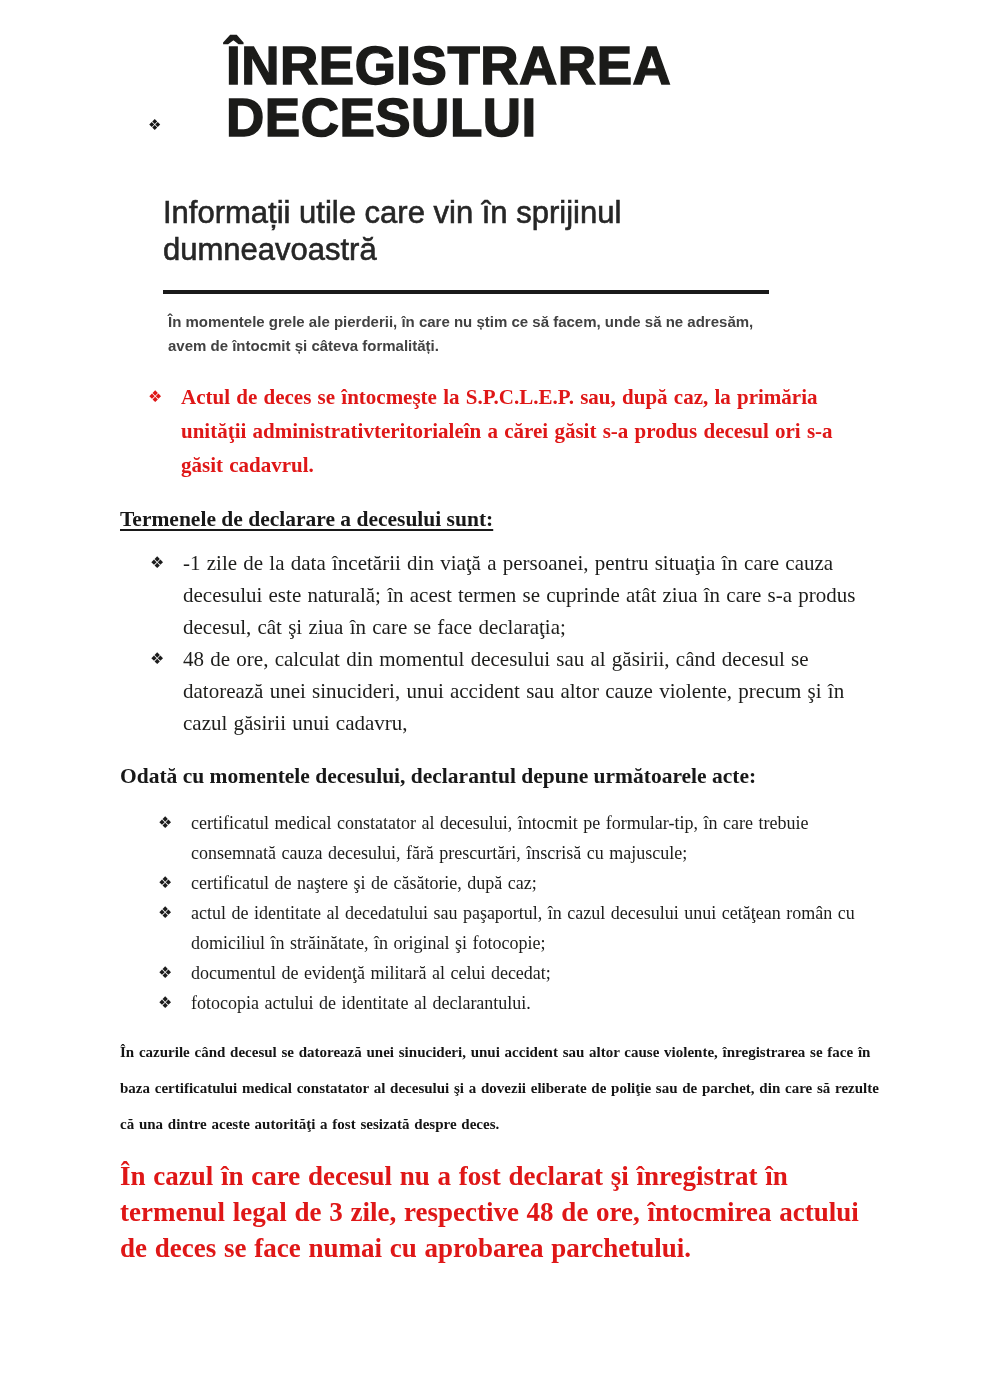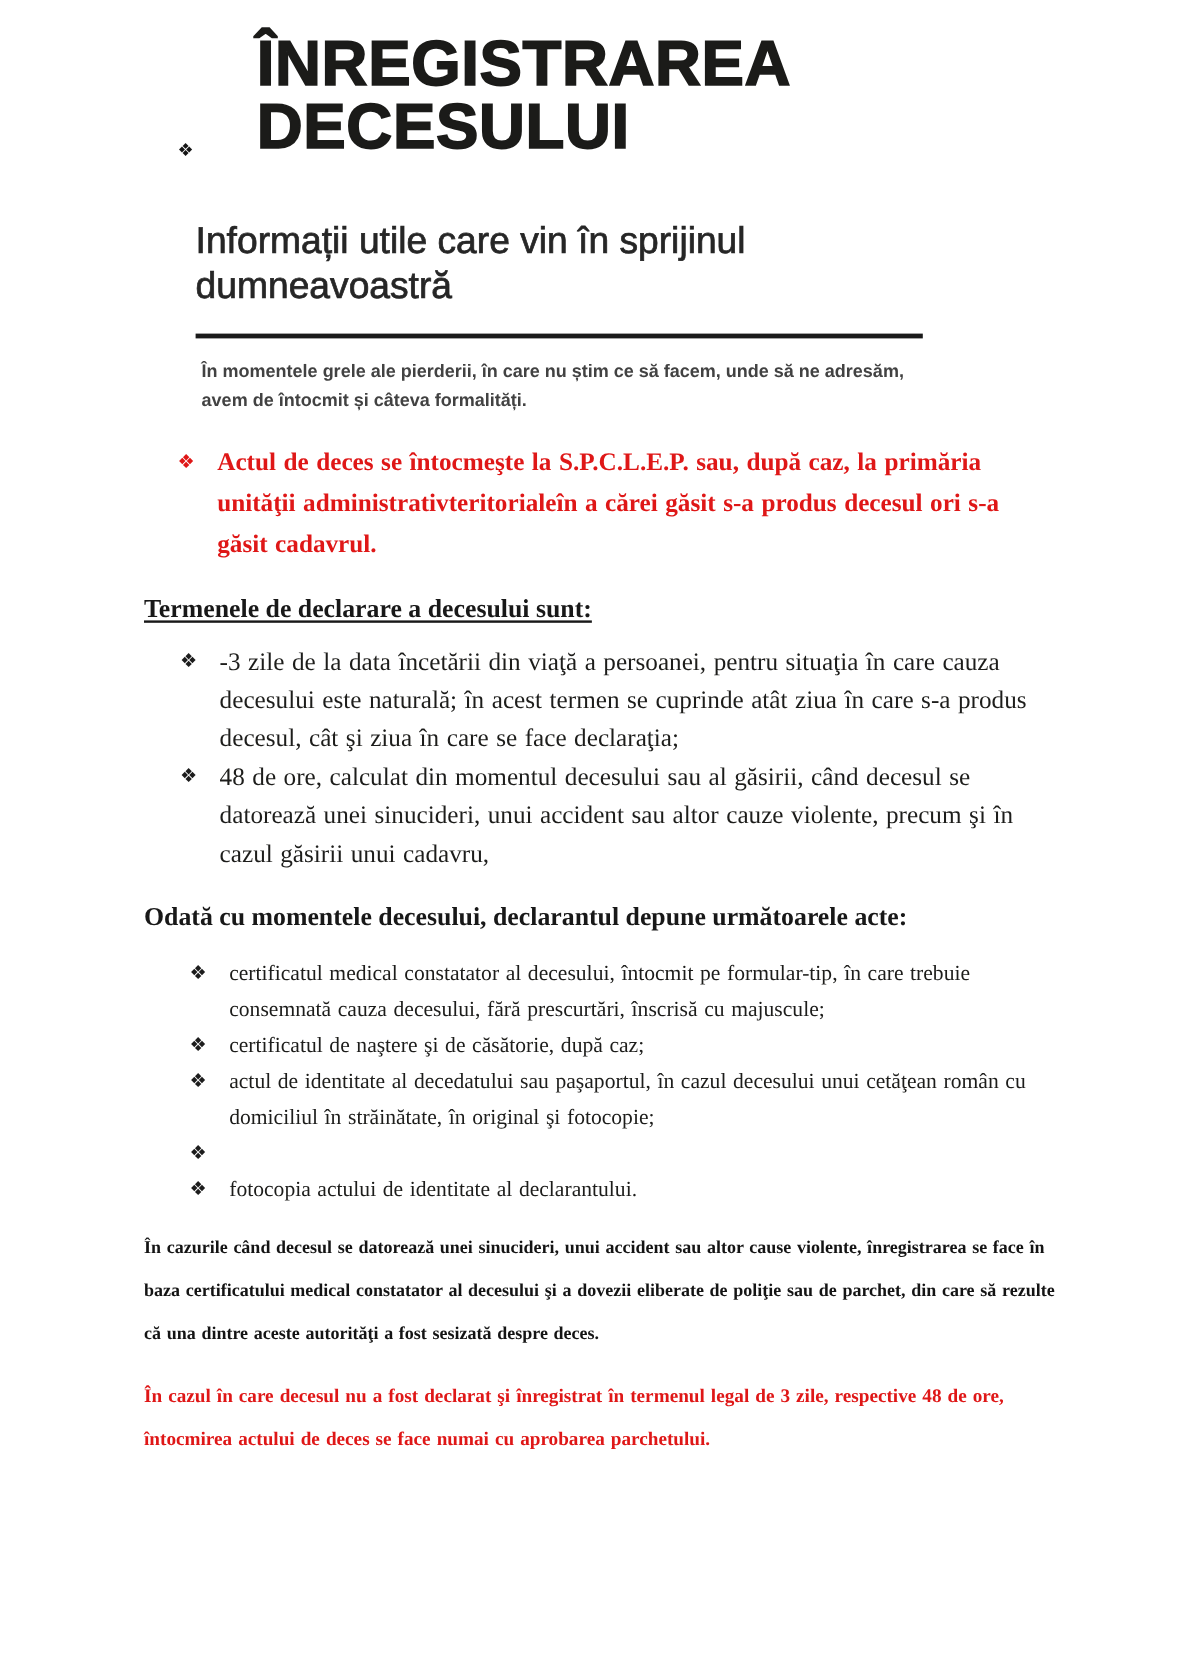--- a/index.html
+++ b/index.html
@@ -11,21 +11,21 @@
     font-family:"Liberation Serif", serif;
     color:#1d1d1b;
   }
   
   .title-marker {
     position:absolute; left:148px; top:116px;
     font-family:"DejaVu Sans", sans-serif;
     font-size:15px; color:#141414;
   }
   .page-title {
-    margin:0; padding:28px 0 0 214px;
+    margin:12px; padding:28px 0 0 214px;
     font-family:"Liberation Sans", sans-serif;
     font-weight:bold; font-size:53px; line-height:52px;
     letter-spacing:0.5px; color:#1b1b19;
     -webkit-text-stroke:1.4px #1b1b19;
   }
   .page-title span { display:block; }
   .subtitle {
     margin:50px 0 0 163px; width:640px;
     font-family:"Liberation Sans", sans-serif;
     font-weight:normal; font-size:31px; line-height:37px;
@@ -73,21 +73,21 @@
   .list-docs .bullet-cell { line-height:30px; }
   .diamond-list .bullet-cell { color:#1c1c1c; }
   
   .para-bold {
     margin:16px 0 0 120px; width:764px;
     font-weight:bold; font-size:15px; line-height:36px;
     color:#141414; word-spacing:1px;
   }
   .para-red {
     margin:16px 0 0 120px; width:748px;
-    font-weight:bold; font-size:16px; line-height:36px;
+    font-weight:bold; font-size:27px; line-height:36px;
     color:#df1717; word-spacing:1px;
   }
 </style>
 </head>
 <body>
 
 <div class="page">
 
   <span class="title-marker">❖</span>
 
@@ -105,21 +105,21 @@
   <div class="highlight">
     <span class="bullet-cell">❖</span>
     <span class="li-text">Actul de deces se întocmeşte la S.P.C.L.E.P. sau, după caz, la primăria unităţii administrativteritorialeîn a cărei găsit s-a produs decesul ori s-a găsit cadavrul.</span>
   </div>
 
   <div class="section-heading underlined">Termenele de declarare a decesului sunt:</div>
 
   <ul class="diamond-list list-terms">
     <li>
       <span class="bullet-cell">❖</span>
-      <span class="li-text">-3 zile de la data încetării din viaţă a persoanei, pentru situaţia în care cauza decesului este naturală; în acest termen se cuprinde atât ziua în care s-a produs decesul, cât şi ziua în care se face declaraţia;</span>
+      <span class="li-text">-1 zile de la data încetării din viaţă a persoanei, pentru situaţia în care cauza decesului este naturală; în acest termen se cuprinde atât ziua în care s-a produs decesul, cât şi ziua în care se face declaraţia;</span>
     </li>
     <li>
       <span class="bullet-cell">❖</span>
       <span class="li-text">48 de ore, calculat din momentul decesului sau al găsirii, când decesul se datorează unei sinucideri, unui accident sau altor cauze violente, precum şi în cazul găsirii unui cadavru,</span>
     </li>
   </ul>
 
   <div class="section-heading">Odată cu momentele decesului, declarantul depune următoarele acte:</div>
 
   <ul class="diamond-list list-docs">
@@ -130,20 +130,21 @@
     <li>
       <span class="bullet-cell">❖</span>
       <span class="li-text">certificatul de naştere şi de căsătorie, după caz;</span>
     </li>
     <li>
       <span class="bullet-cell">❖</span>
       <span class="li-text">actul de identitate al decedatului sau paşaportul, în cazul decesului unui cetăţean român cu domiciliul în străinătate, în original şi fotocopie;</span>
     </li>
     <li>
       <span class="bullet-cell">❖</span>
+      <span class="li-text">documentul de evidenţă militară al celui decedat;</span>
     </li>
     <li>
       <span class="bullet-cell">❖</span>
       <span class="li-text">fotocopia actului de identitate al declarantului.</span>
     </li>
   </ul>
 
   <div class="para-bold">În cazurile când decesul se datorează unei sinucideri, unui accident sau altor cause violente, înregistrarea se face în baza certificatului medical constatator al decesului şi a dovezii eliberate de poliţie sau de parchet, din care să rezulte că una dintre aceste autorităţi a fost sesizată despre deces.</div>
 
   <div class="para-red">În cazul în care decesul nu a fost declarat şi înregistrat în termenul legal de 3 zile, respective 48 de ore, întocmirea actului de deces se face numai cu aprobarea parchetului.</div>

